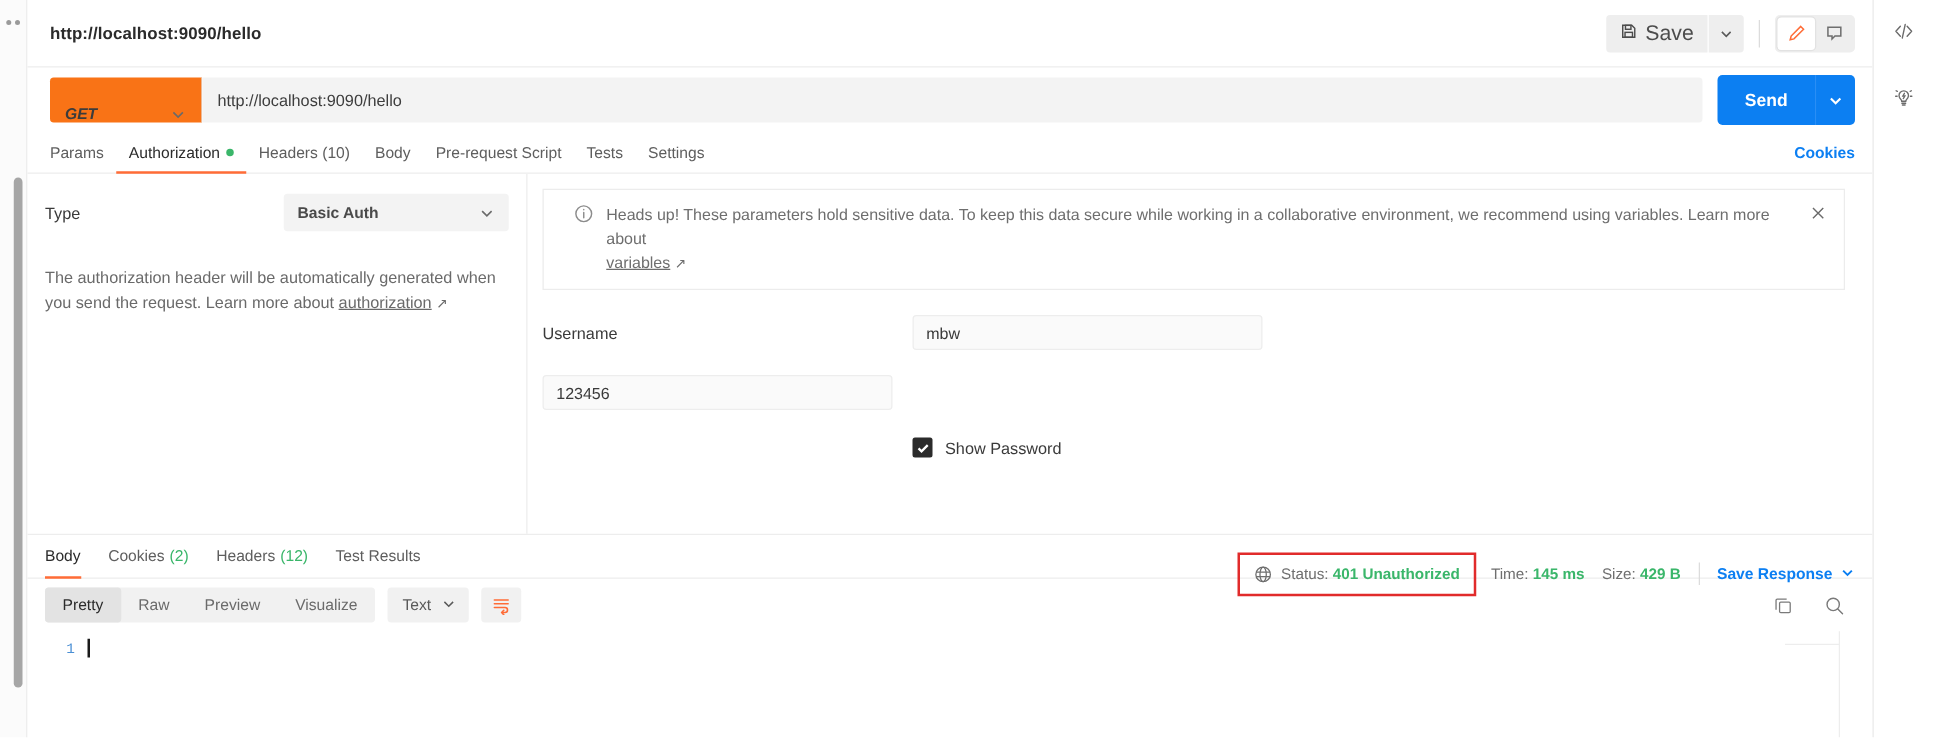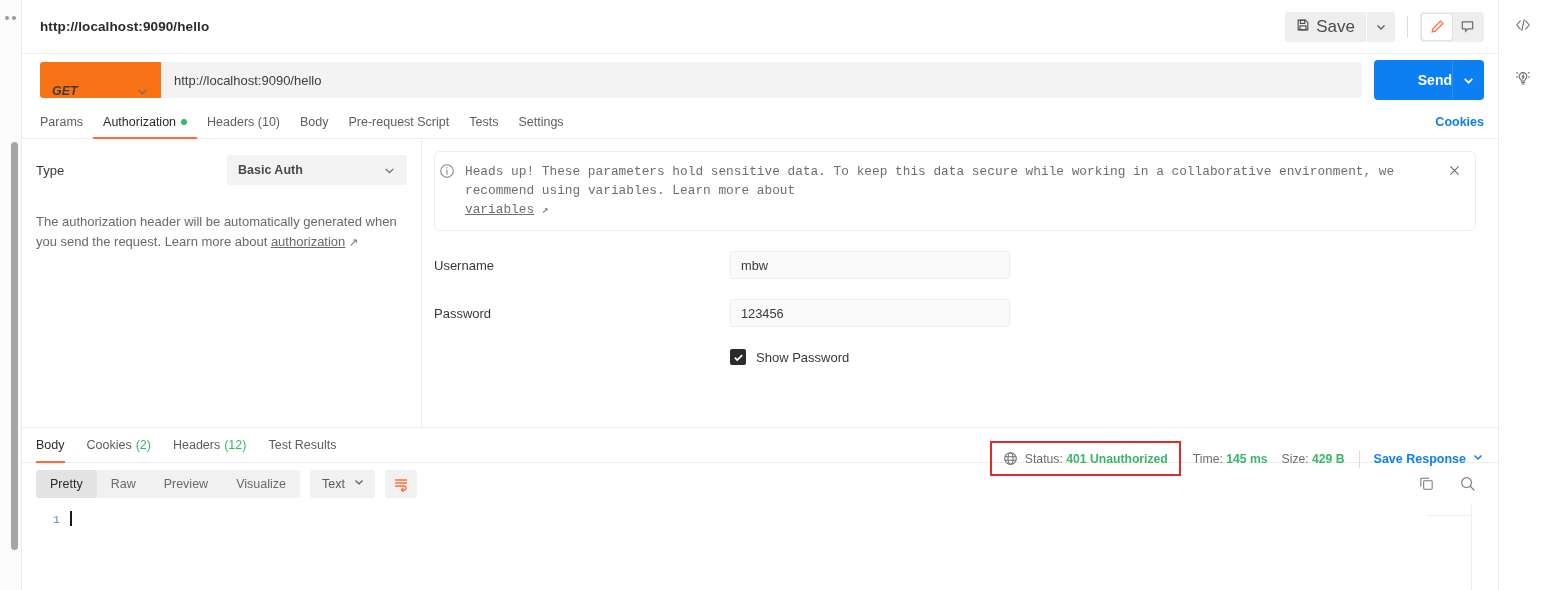--- a/index.html
+++ b/index.html
@@ -84,21 +84,21 @@
   .method-caret { margin-left: auto; color: #6a6a6a; display: flex; }
   .url-box {
     flex: 1; height: 36px; background: #f3f3f3; border-radius: 0 3px 3px 0;
     display: flex; align-items: center; padding: 0 12px; cursor: text;
     font-size: 13px; color: #3d3d3d;
   }
   .send-wrap { display: flex; margin-left: 12px; }
   .send-btn {
     background: #0c7ff2; color: #fff; border: none; height: 40px; width: 78px;
     border-radius: 4px 0 0 4px; font-weight: bold; font-size: 14px;
-    font-family: inherit; cursor: pointer; text-align: right;
+    font-family: inherit; cursor: pointer;
   }
   .send-caret {
     background: #0c7ff2; color: #fff; border: none; height: 40px; width: 32px;
     border-radius: 0 4px 4px 0; border-left: 1px solid #2a8ef5; cursor: pointer;
     display: flex; align-items: center; justify-content: center;
   }
 
   
   .req-tabs {
     height: 33px; flex: 0 0 33px; display: flex; align-items: stretch;
@@ -127,22 +127,22 @@
     display: flex; align-items: center; padding: 0 11px; cursor: pointer;
     font-size: 12.5px; font-weight: bold; color: #4a4a4a;
   }
   .type-select .caret { margin-left: auto; color: #6a6a6a; display: flex; }
   .auth-desc { margin-top: 27px; font-size: 13px; line-height: 20px; color: #6a6a6a; width: 368px; }
   .auth-desc a { color: #6a6a6a; text-decoration: underline; }
   .ext-arrow { font-size: 11px; }
 
   .auth-right { flex: 1; min-width: 0; padding: 12px 22px 0 12px; }
   .notice {
-    border: 1px solid #ececec; border-radius: 6px; background: #fff;
-    display: flex; padding: 10px 12px 10px 4px; gap: 10px; font-family: Liberation Mono, monospace;
+    border: 1px solid #ececec; border-radius: 0; background: #fff;
+    display: flex; padding: 10px 12px 10px 24px; gap: 10px;
   }
   .notice-icon { flex: 0 0 16px; color: #8c8c8c; margin-top: 1px; }
   .notice-text { font-size: 12.8px; line-height: 19px; color: #6e6e6e; flex: 1; }
   .notice-text a { color: #6e6e6e; text-decoration: underline; }
   .notice-close { flex: 0 0 16px; color: #6b6b6b; cursor: pointer; margin-top: 1px; }
 
   .field-row { display: flex; align-items: center; margin-top: 20px; }
   .field-label { width: 296px; flex: 0 0 296px; font-size: 13px; color: #3a3a3a; }
   .field-input {
     width: 280px; height: 28px; background: #fafafa; border: 1px solid #ededed; border-radius: 3px;
@@ -341,21 +341,20 @@
               </svg>
           </span>
         </div>
 
         <div class="field-row">
           <span class="field-label">Username</span>
           <div class="field-input">mbw</div>
         </div>
 
         <div class="field-row">
-          <span class="field-label">Password</span>
           <div class="field-input">123456</div>
         </div>
 
         <div class="check-row">
           <span class="checkbox">
             <svg width="11" height="11" viewBox="0 0 12 12" fill="none" stroke="#ffffff" stroke-width="2">
                 <path d="M2 6.2l2.6 2.6L10 3.4"></path>
               </svg>
           </span>
           <span class="check-label">Show Password</span>

